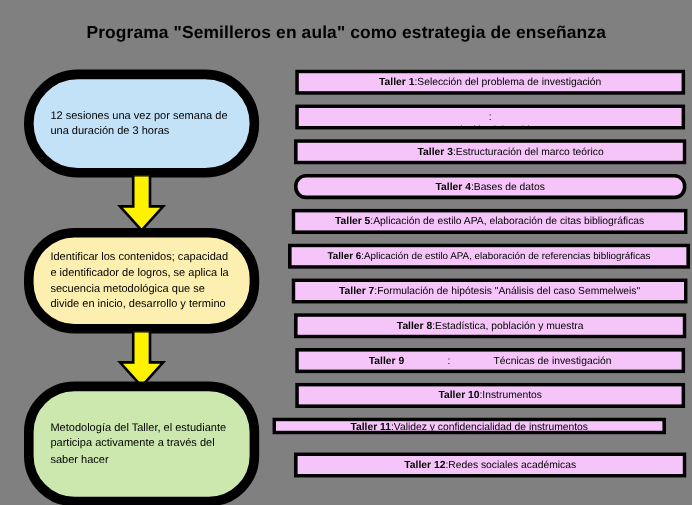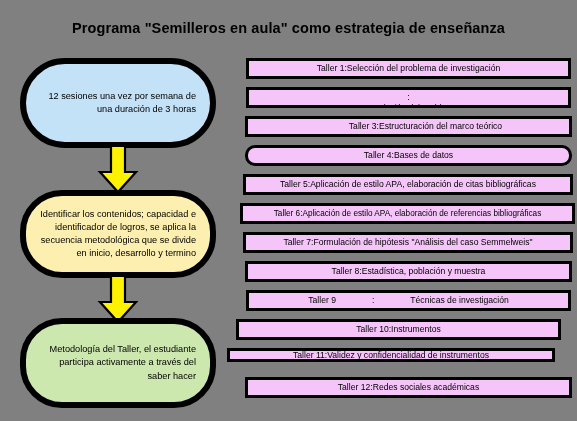--- a/index.html
+++ b/index.html
@@ -30,25 +30,25 @@
     font-weight: bold;
     color: #000000;
     letter-spacing: 0.1px;
     white-space: nowrap;
   }
 
   
   .flow-node {
     position: absolute;
     box-sizing: border-box;
-    border: 6px solid #000000;
+    border: 8px solid #000000;
     display: flex;
     align-items: center;
     justify-content: center;
-    text-align: right;
+    text-align: left;
     color: #000000;
     font-size: 9.2px;
     line-height: 1.42;
     padding: 20px 14px;
   }
   .flow-node .node-text {
     display: block;
     width: 100%;
   }
 
@@ -65,21 +65,21 @@
     top: 190px;
     width: 196px;
     height: 88px;
     background: #FCEFAF;
     border-radius: 42px;
   }
   #node-methodology {
     left: 20px;
     top: 318px;
     width: 196px;
-    height: 90px;
+    height: 104px;
     background: #CCE8AF;
     border-radius: 42px;
   }
 
   
   .flow-arrow {
     position: absolute;
     width: 44px;
     height: 48px;
   }
@@ -97,21 +97,21 @@
     align-items: center;
     justify-content: center;
     text-align: center;
     font-size: 8.6px;
     line-height: 1.2;
     padding: 0 6px;
     white-space: nowrap;
     overflow: hidden;
   }
   .workshop-item .w-label {
-    font-weight: normal;
+    font-weight: bold;
   }
   .workshop-item .w-desc {
     font-weight: normal;
   }
 </style>
 </head>
 <body>
 
 <div id="canvas">
 
@@ -184,21 +184,21 @@
       <span class="w-desc">: </span>
       <span class="w-desc">Estadística, población y muestra</span>
   </div>
 
   <div class="workshop-item" style="left:246px; top:290px; width:325px; height:21px;gap:36px;">
     <span class="w-label">Taller 9</span>
       <span class="w-desc">: </span>
       <span class="w-desc">Técnicas de investigación</span>
   </div>
 
-  <div class="workshop-item" style="left:236px; top:319px; width:325px; height:21px;">
+  <div class="workshop-item" style="left:246px; top:319px; width:325px; height:21px;">
     <span class="w-label">Taller 10</span>
       <span class="w-desc">: </span>
       <span class="w-desc">Instrumentos</span>
   </div>
 
   <div class="workshop-item" style="left:227px; top:348px; width:328px; height:14px;">
     <span class="w-label">Taller 11</span>
       <span class="w-desc">: </span>
       <span class="w-desc">Validez y confidencialidad de instrumentos</span>
   </div>

